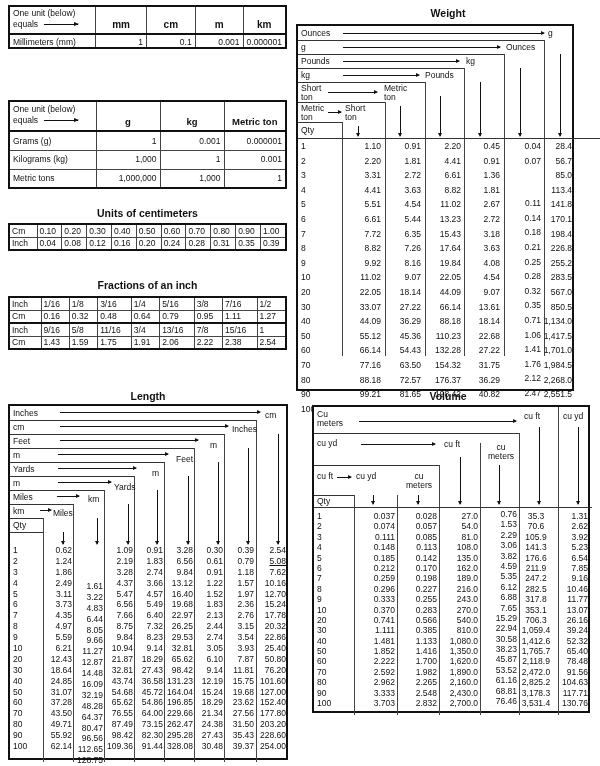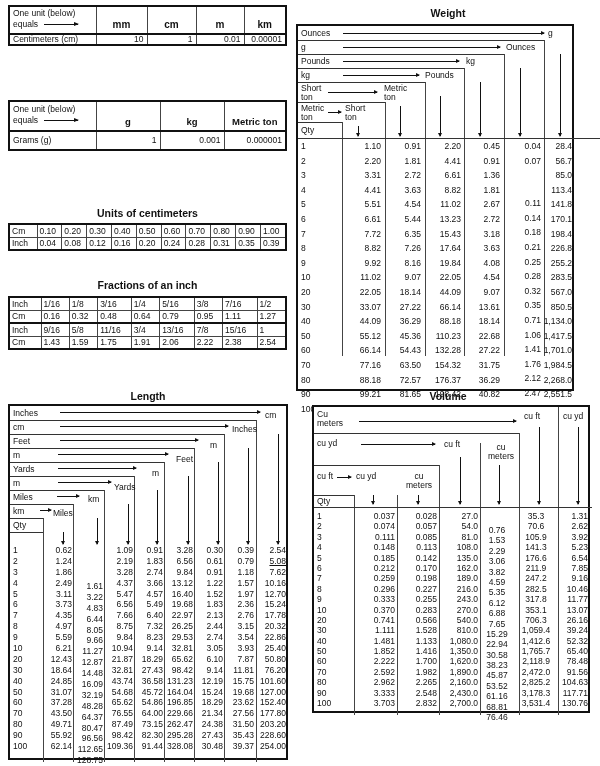--- a/index.html
+++ b/index.html
@@ -53,45 +53,57 @@
     <td style="width:87px;">
       <div class="eqlbl">One unit (below)</div>
       <div class="eqlbl"><span>equals</span><span class="arr"></span></div>
     </td>
     <td class="unit" style="width:51px;">mm</td>
     <td class="unit" style="width:49px;">cm</td>
     <td class="unit" style="width:48px;">m</td>
     <td class="unit">km</td>
   </tr>
   <tr>
-        <td>Centimeters  (cm)</td>
-        <td class="num">10</td>
-        <td class="num">1</td>
-        <td class="num">0.01</td>
-        <td class="num">0.00001</td>
+        <td style="padding-top:3px">Millimeters  (mm)</td>
+        <td class="num" style="padding-top:3px">1</td>
+        <td class="num" style="padding-top:3px">0.1</td>
+        <td class="num" style="padding-top:3px">0.001</td>
+        <td class="num" style="padding-top:3px">0.000001</td>
       </tr>
 </tbody>
   </table>
 
 <table class="mass box" style="left:8px; top:100px; width:279px;">
   <tbody>
       <tr class="hd">
     <td style="width:87px;">
       <div class="eqlbl">One unit (below)</div>
       <div class="eqlbl"><span>equals</span><span class="arr"></span></div>
     </td>
     <td class="unit" style="width:64px; text-align:center;">g</td>
     <td class="unit" style="width:64px; text-align:center;">kg</td>
     <td class="unit" style="text-align:center;">Metric ton</td>
   </tr>
   <tr>
         <td>Grams (g)</td>
         <td class="num">1</td>
         <td class="num">0.001</td>
         <td class="num">0.000001</td>
+      </tr>
+  <tr>
+        <td>Kilograms (kg)</td>
+        <td class="num">1,000</td>
+        <td class="num">1</td>
+        <td class="num">0.001</td>
+      </tr>
+  <tr>
+        <td>Metric tons</td>
+        <td class="num">1,000,000</td>
+        <td class="num">1,000</td>
+        <td class="num">1</td>
       </tr>
 </tbody>
   </table>
 
 <div class="title" style="left:8px; top:208px; width:279px;">Units of centimeters</div>
 <table class="grid box" id="cm-table" style="left:8px; top:223px; width:279px;">
   <tbody>
       <tr>
     <td class="lab">Cm</td>
   <td>0.10</td>
@@ -681,21 +693,21 @@
       <div style="height: 10.4px;">0.057</div>
       <div style="height: 10.4px;">0.085</div>
       <div style="height: 10.4px;">0.113</div>
       <div style="height: 10.4px;">0.142</div>
       <div style="height: 10.4px;">0.170</div>
       <div style="height: 10.4px;">0.198</div>
       <div style="height: 10.4px;">0.227</div>
       <div style="height: 10.4px;">0.255</div>
       <div style="height: 10.4px;">0.283</div>
       <div style="height: 10.4px;">0.566</div>
-      <div style="height: 10.4px;">1.528</div>
+      <div style="height: 10.4px;">0.385</div>
       <div style="height: 10.4px;">1.133</div>
       <div style="height: 10.4px;">1.416</div>
       <div style="height: 10.4px;">1.700</div>
       <div style="height: 10.4px;">1.982</div>
       <div style="height: 10.4px;">2.265</div>
       <div style="height: 10.4px;">2.548</div>
       <div style="height: 10.4px;">2.832</div>
     </div>
     <div class="col " style="left: 124px; top: 105px; width: 40px;">
       <div style="height: 10.4px;">27.0</div>
@@ -711,21 +723,21 @@
       <div style="height: 10.4px;">540.0</div>
       <div style="height: 10.4px;">810.0</div>
       <div style="height: 10.4px;">1,080.0</div>
       <div style="height: 10.4px;">1,350.0</div>
       <div style="height: 10.4px;">1,620.0</div>
       <div style="height: 10.4px;">1,890.0</div>
       <div style="height: 10.4px;">2,160.0</div>
       <div style="height: 10.4px;">2,430.0</div>
       <div style="height: 10.4px;">2,700.0</div>
     </div>
-    <div class="col " style="left: 163px; top: 119px; width: 40px; text-align: center;">
+    <div class="col " style="left: 163px; top: 103px; width: 40px;">
       <div style="height: 10.4px;">0.76</div>
       <div style="height: 10.4px;">1.53</div>
       <div style="height: 10.4px;">2.29</div>
       <div style="height: 10.4px;">3.06</div>
       <div style="height: 10.4px;">3.82</div>
       <div style="height: 10.4px;">4.59</div>
       <div style="height: 10.4px;">5.35</div>
       <div style="height: 10.4px;">6.12</div>
       <div style="height: 10.4px;">6.88</div>
       <div style="height: 10.4px;">7.65</div>

